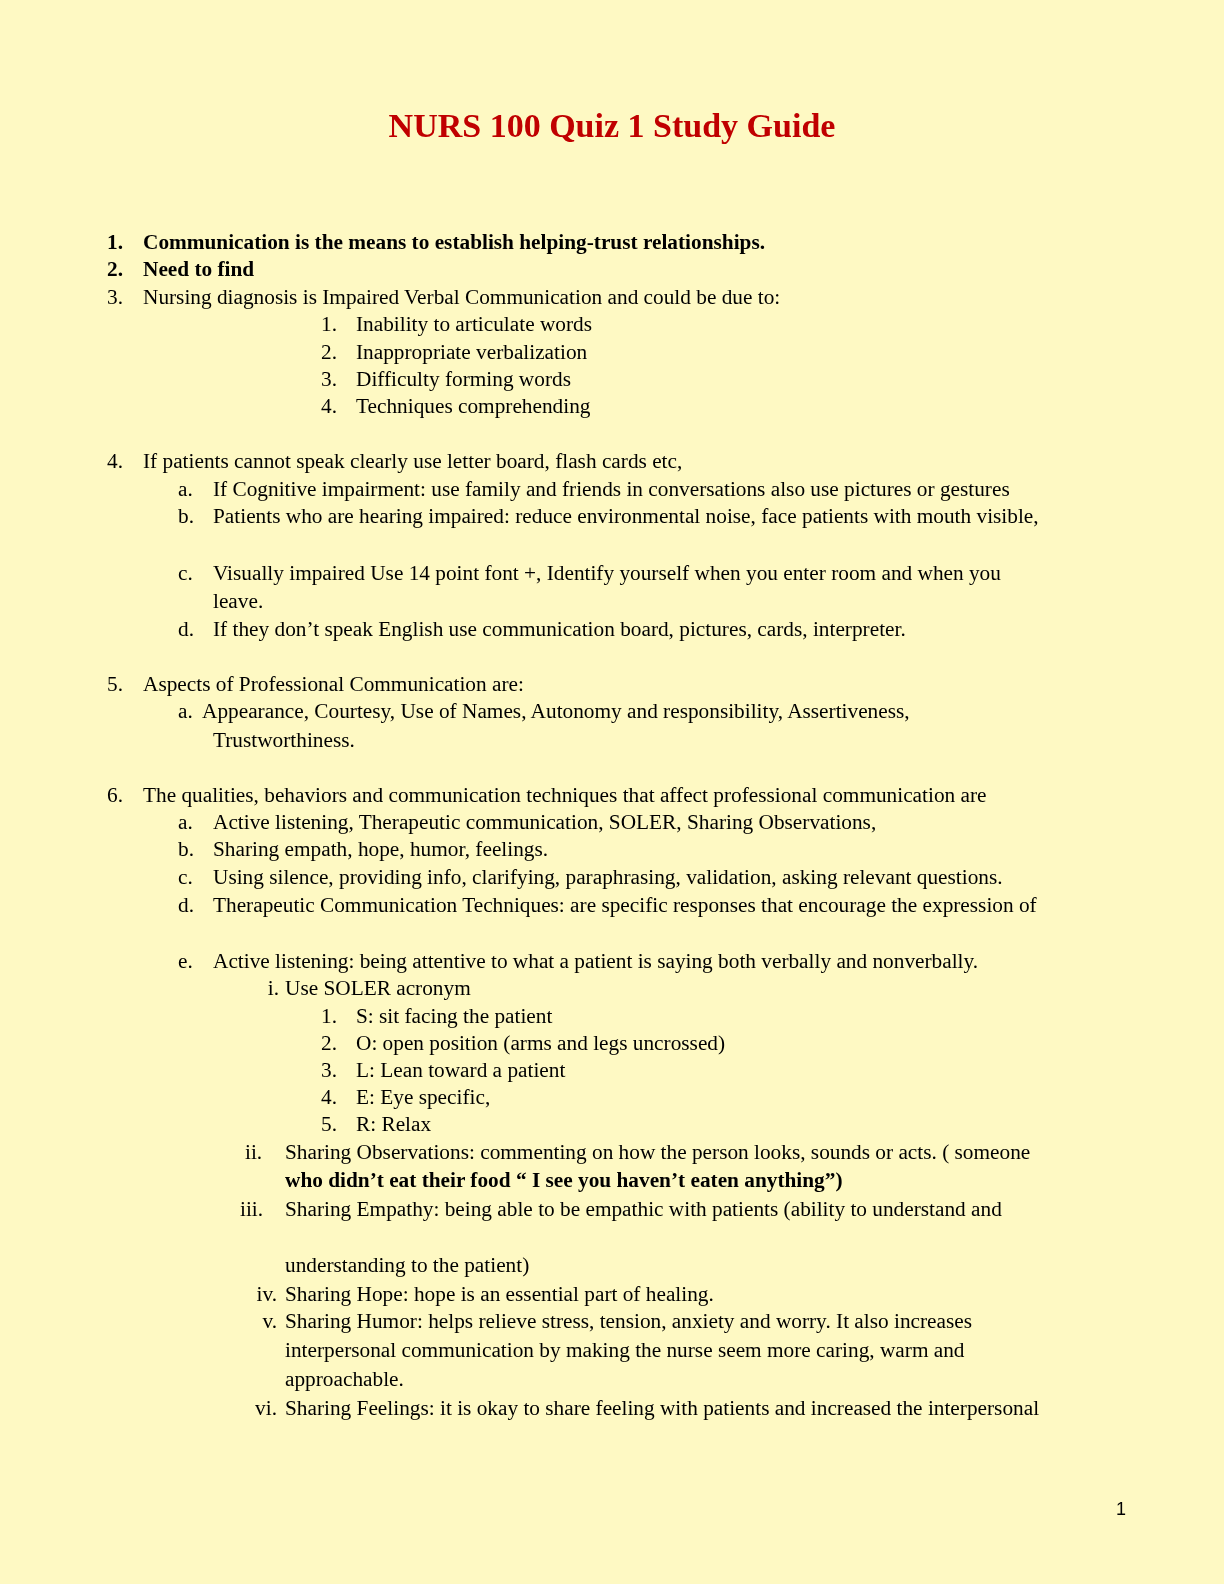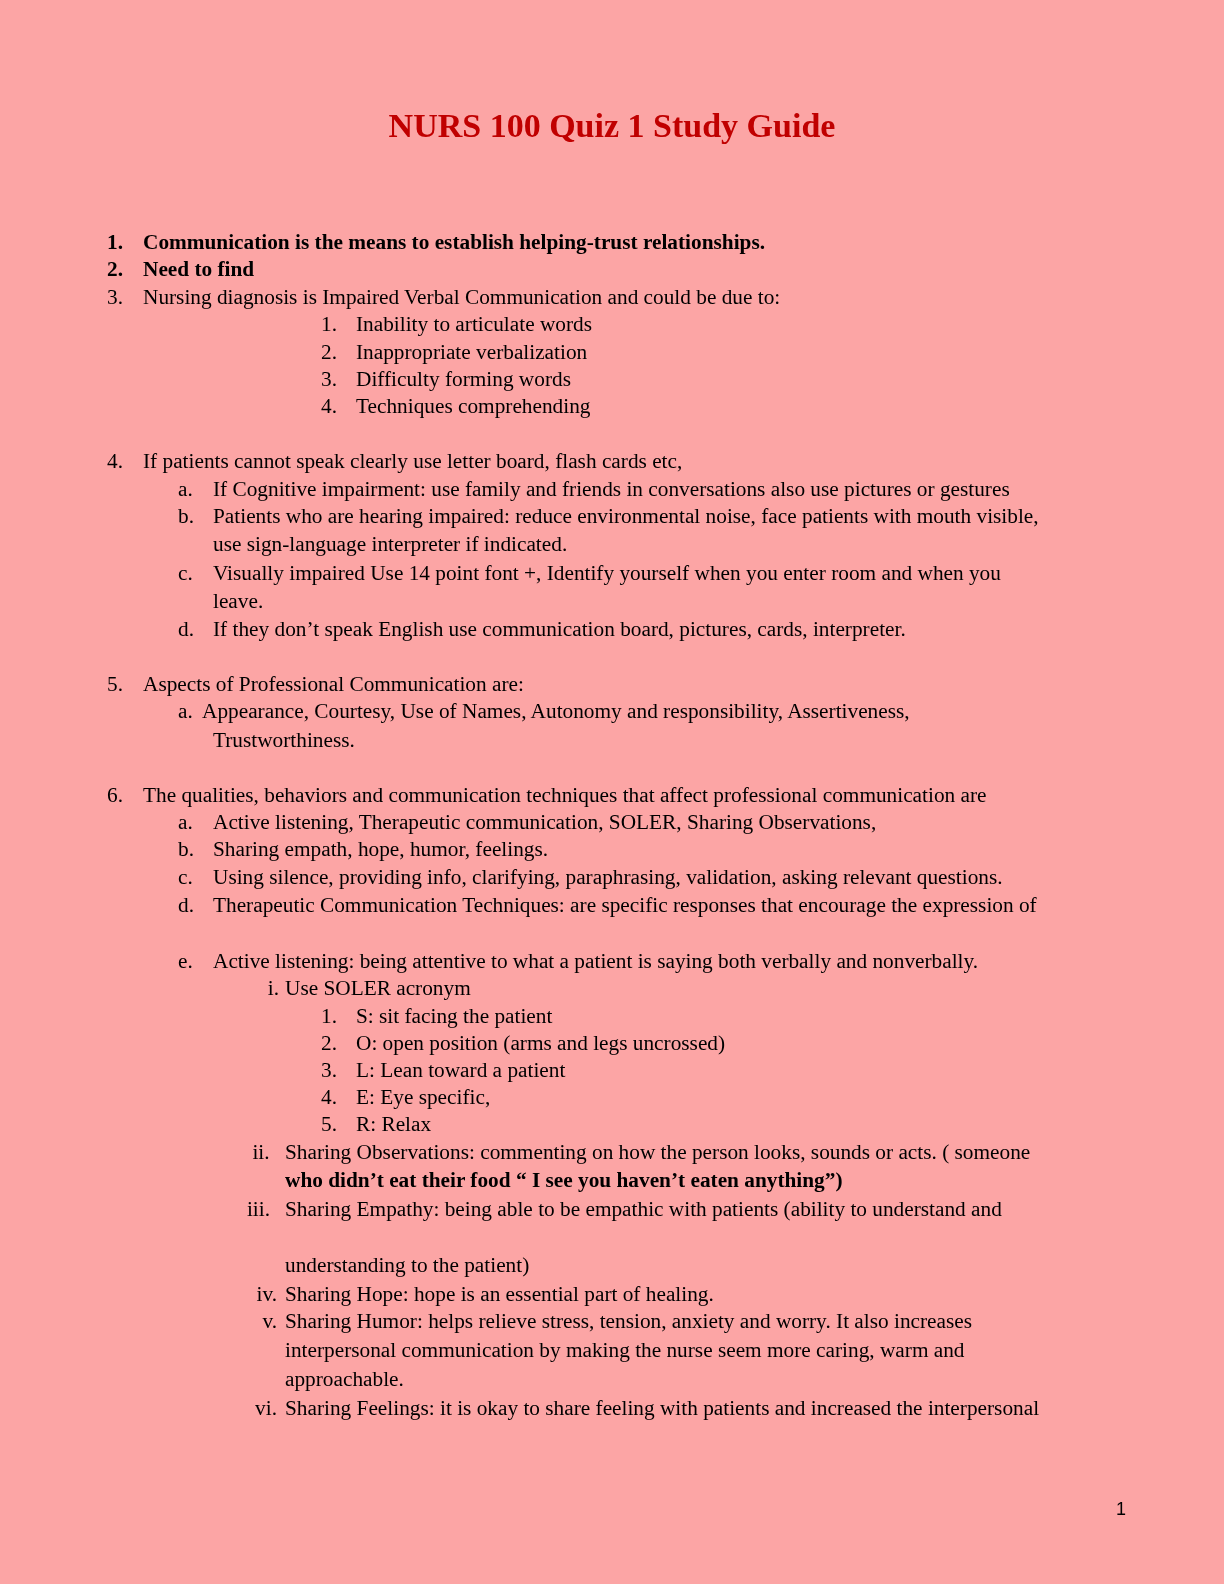--- a/index.html
+++ b/index.html
@@ -1,18 +1,18 @@
 <!DOCTYPE html>
 <html><head>
   <meta charset="utf-8">
   <style>
     html, body { margin: 0; padding: 0; background: #ffffff; }
     body { width: 1224px; height: 1584px; position: relative; overflow: hidden;
            font-family: "Liberation Serif", "DejaVu Serif", serif; color: #000; }
-    .page { position: absolute; left: 0; top: 0; width: 1224px; height: 1584px; background: #fca5a5; }
+    .page { position: absolute; left: 0; top: 0; width: 1224px; height: 1584px; background: #fef9c3; }
     .title { position: absolute; top: 104px; left: 0; width: 1224px; text-align: center;
              font-size: 34px; font-weight: bold; color: #c00000; line-height: 44px; }
     .ln { position: absolute; font-size: 21.3px; line-height: 27px; white-space: nowrap; }
     .ln .mk { position: absolute; }
     .b { font-weight: bold; }
     .pagenum { position: absolute; left: 1116px; top: 1499px; font-size: 18px;
                font-family: "Liberation Sans", "DejaVu Sans", sans-serif; }
   </style>
 </head>
 <body>
@@ -56,21 +56,20 @@
     <span class="mk" style="left:36px">If patients cannot speak clearly use letter board, flash cards etc,</span>
   </div>
   <div class="ln" style="left:178px;top:476px;">
     <span class="mk" style="left:0">a.</span>
     <span class="mk" style="left:35px">If Cognitive impairment: use family and friends in conversations also use pictures or gestures</span>
   </div>
   <div class="ln" style="left:178px;top:503px;">
     <span class="mk" style="left:0">b.</span>
     <span class="mk" style="left:35px">Patients who are hearing impaired: reduce environmental noise, face patients with mouth visible,</span>
   </div>
-  <div class="ln" style="left:213px;top:531px;">use sign-language interpreter if indicated.</div>
   <div class="ln" style="left:178px;top:560px;">
     <span class="mk" style="left:0">c.</span>
     <span class="mk" style="left:35px">Visually impaired Use 14 point font +, Identify yourself when you enter room and when you</span>
   </div>
   <div class="ln" style="left:213px;top:588px;">leave.</div>
   <div class="ln" style="left:178px;top:616px;">
     <span class="mk" style="left:0">d.</span>
     <span class="mk" style="left:35px">If they don’t speak English use communication board, pictures, cards, interpreter.</span>
   </div>
 
@@ -129,27 +128,27 @@
   <div class="ln" style="left:321px;top:1084px;">
     <span class="mk" style="left:0">4.</span>
     <span class="mk" style="left:35px">E: Eye specific,</span>
   </div>
   <div class="ln" style="left:321px;top:1111px;">
     <span class="mk" style="left:0">5.</span>
     <span class="mk" style="left:35px">R: Relax</span>
   </div>
 
   <div class="ln" style="left:285px;top:1139px;">
-    <span class="mk" style="left:-40px;width:32px;text-align:center">ii.</span>
+    <span class="mk" style="left:-40px;width:32px;text-align:left">ii.</span>
     <span class="mk" style="left:0">Sharing Observations:  commenting on how the person looks, sounds or acts. ( someone</span>
   </div>
   <div class="ln" style="left:285px;top:1167px;font-weight:bold;">who didn’t eat their food “ I see you haven’t eaten anything”)</div>
 
   <div class="ln" style="left:285px;top:1196px;">
-    <span class="mk" style="left:-45px;width:37px;text-align:center">iii.</span>
+    <span class="mk" style="left:-45px;width:37px;text-align:left">iii.</span>
     <span class="mk" style="left:0">Sharing Empathy: being able to be empathic with patients (ability to understand and</span>
   </div>
   <div class="ln" style="left:285px;top:1252px;">understanding to the patient)</div>
 
   <div class="ln" style="left:285px;top:1281px;">
     <span class="mk" style="left:-45px;width:37px;text-align:right">iv.</span>
     <span class="mk" style="left:0">Sharing Hope: hope is an essential part of healing.</span>
   </div>
 
   <div class="ln" style="left:285px;top:1308px;">

